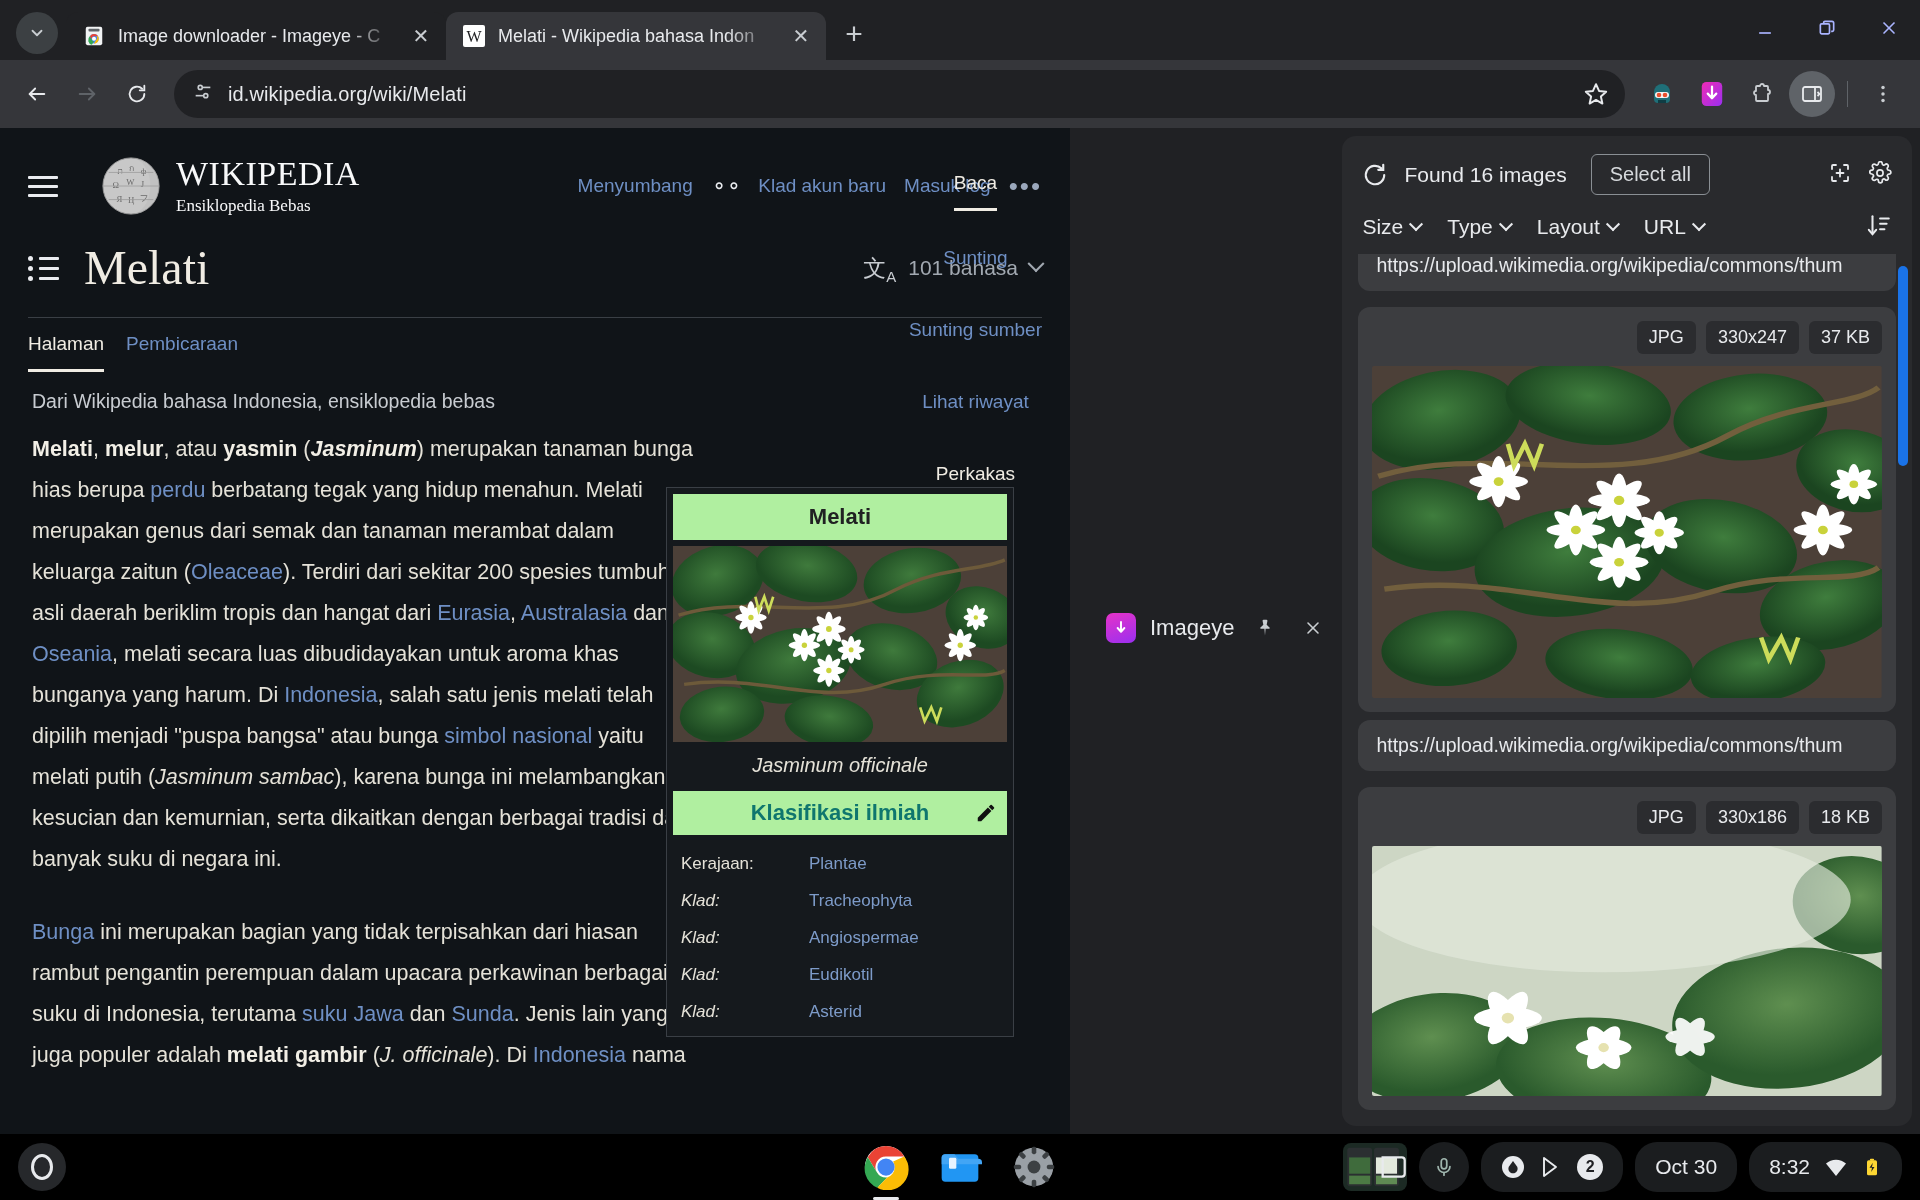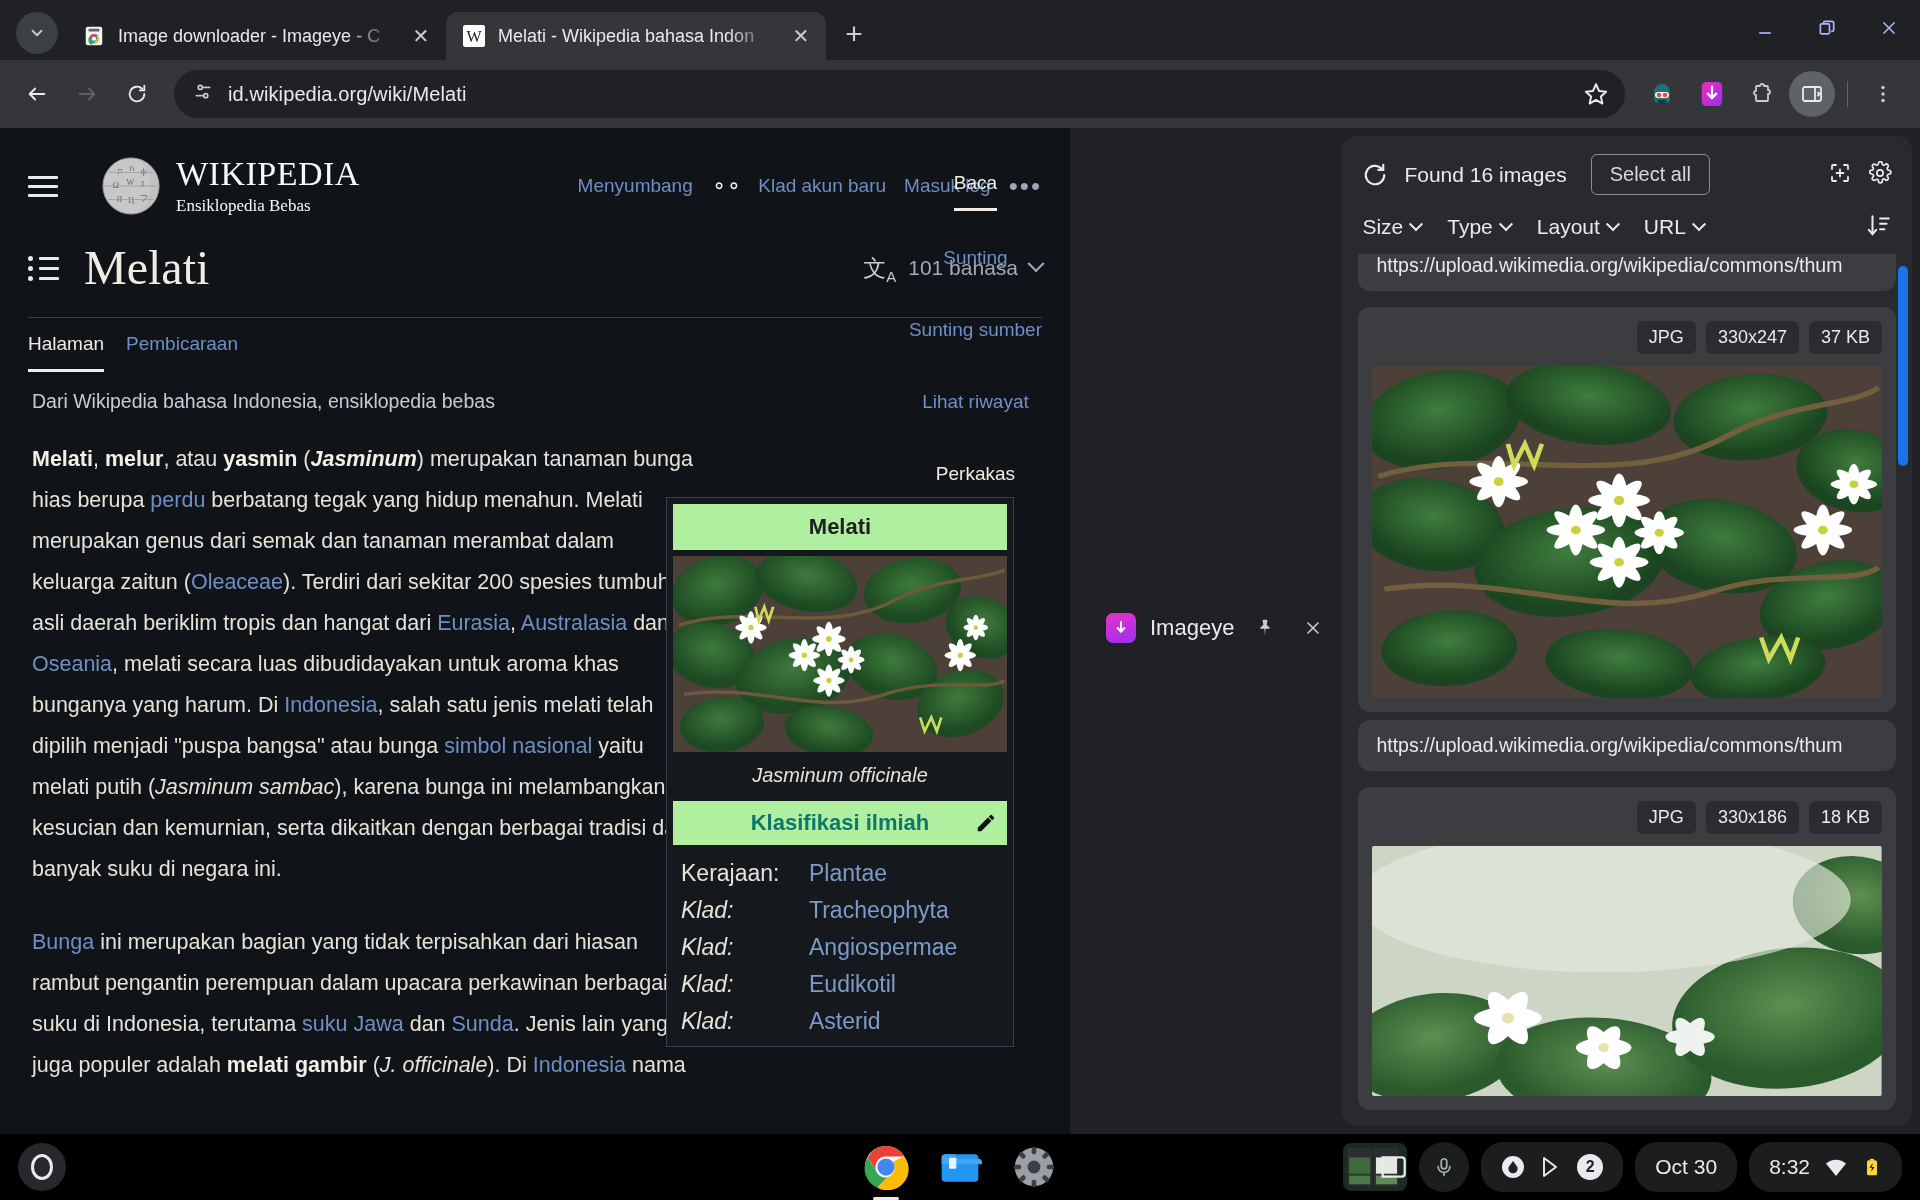--- a/index.html
+++ b/index.html
@@ -89,39 +89,39 @@
   .hr { height: 1px; background: #3a3f45; margin: 22px 28px 0 28px; }
 
   .tabs-row { display: flex; align-items: center; padding: 0 28px; height: 56px; font-size: 19px; position: relative; }
   .tabs-left { display: flex; gap: 22px; }
   .tabs-right { margin-left: auto; display: flex; gap: 22px; align-items: center; flex-direction: column; }
   .tb-item { color: #6e8fc4; padding: 14px 0 14px; white-space: nowrap; }
   .tb-item.sel { color: #f0ece3; border-bottom: 3px solid #f0ece3; }
   .tb-item.plain { color:#f0ece3; }
 
   .content { padding: 16px 28px 0 32px; position: relative; }
-  .tagline { color: #c8ccd1; font-size: 19.5px; margin-bottom: 26px; }
+  .tagline { color: #c8ccd1; font-size: 19.5px; margin-bottom: 16px; }
   .body-wrap { position: relative; }
   p.para { color: #e5e2d8; font-size: 21.5px; line-height: 41px; margin-bottom: 32px; max-width: 670px; }
   p.para b { font-weight: 700; color: #f2efe6; }
   p.para i { font-style: italic; }
   p.para a { color: #6e8fc4; text-decoration: none; }
 
   
   .infobox {
     position: absolute; right: 28px; top: 58px; width: 348px;
     border: 1px solid #3a3f45; background: #15191d; padding: 6px;
   }
   .ib-title { background: #b0efa0; color: #202122; font-weight: 700; font-size: 22px; text-align: center; padding: 10px 4px; }
   .ib-img { margin: 6px auto 0; width: 100%; height: 196px; display:block; }
   .ib-cap { text-align: center; font-style: italic; color: #e5e2d8; font-size: 20px; padding: 12px 0 14px; }
   .ib-sub { background: #b0efa0; color: #0f766e; font-weight: 700; font-size: 22px; text-align:center; padding: 9px 4px; position: relative; }
   .ib-sub .pencil { position: absolute; right: 10px; top: 50%; transform: translateY(-50%); width: 22px; height: 22px; }
   .ib-tax { padding: 10px 0 0 2px; }
-  .ib-row { display: flex; font-size: 23px; line-height: 37px; padding: 0 0 0 6px; }
+  .ib-row { display: flex; font-size: 17px; line-height: 37px; padding: 0 0 0 6px; }
   .ib-row .k { width: 128px; color: #e5e2d8; }
   .ib-row .k.it { font-style: italic; }
   .ib-row .v { color: #7d9bc9; }
 
   
   .sidepanel { flex: 1; background: #202124; padding: 8px 8px 8px 20px; display: flex; }
   .sp-head { display: flex; align-items: center; padding: 12px 12px 18px 16px; gap: 14px; }
   .sp-logo { width: 30px; height: 30px; border-radius: 7px; background: linear-gradient(160deg,#e633c8,#9a2ff0); display:flex;align-items:center;justify-content:center; flex:none;}
   .sp-title { color: #e8eaed; font-size: 22px; font-weight: 500; flex: 1; }
   .sp-hicon { width: 34px; height: 34px; display:flex;align-items:center;justify-content:center; color:#c9cdd1; flex:none;}

